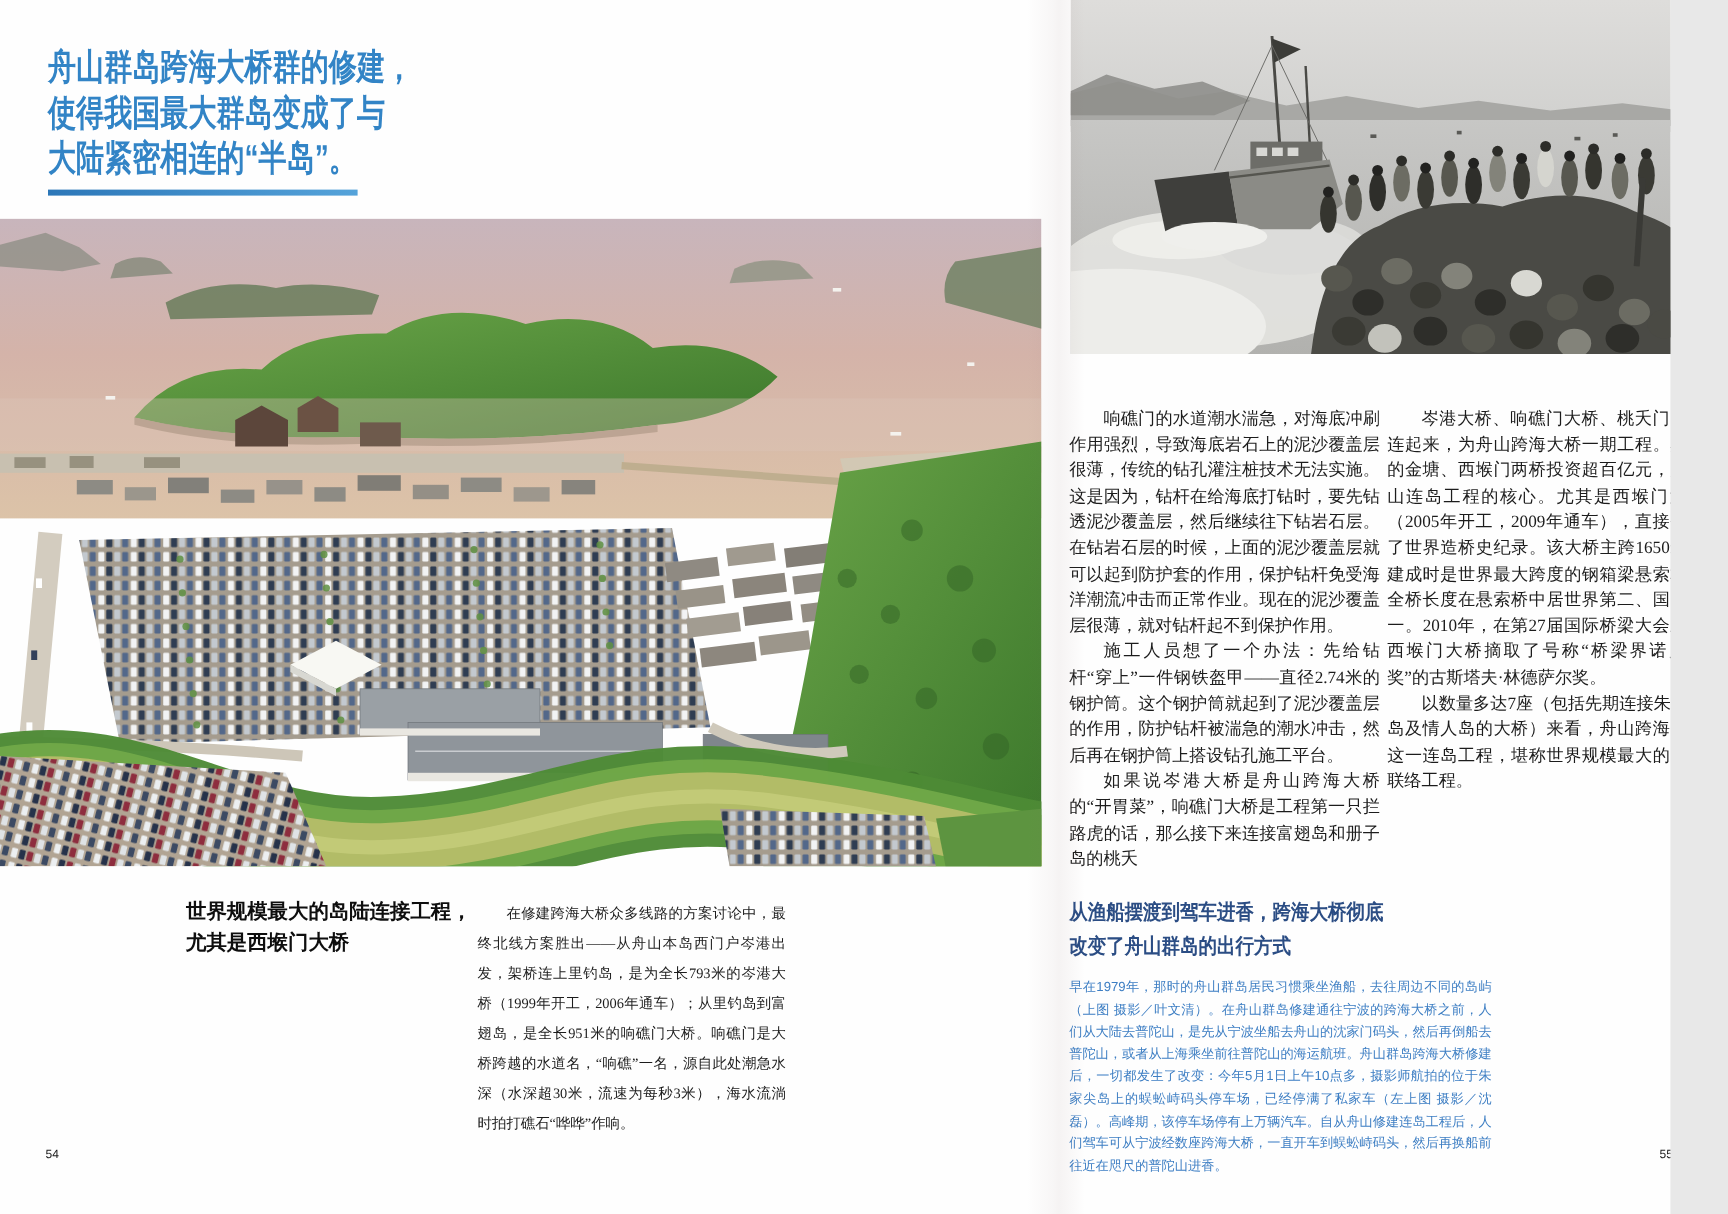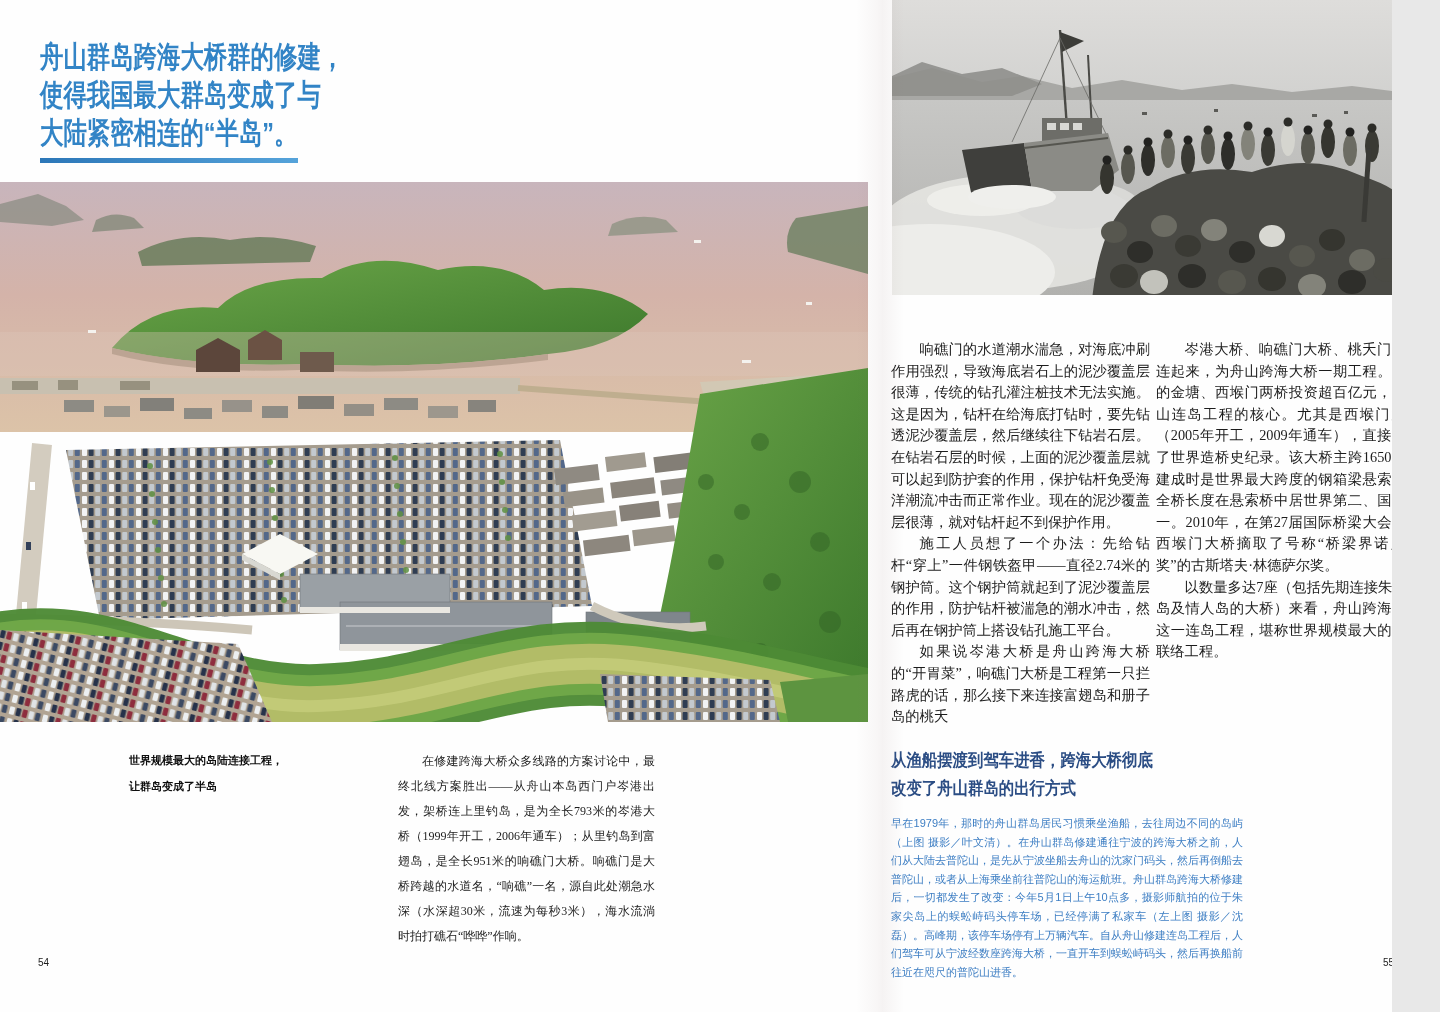--- a/index.html
+++ b/index.html
@@ -7,22 +7,22 @@
           font-family:"Liberation Serif","DejaVu Serif",serif;color:#1c1c1c;text-decoration:underline;}
   
   .main-title{position:absolute;left:40px;top:38px;width:420px;
       font-family:"Liberation Sans","DejaVu Sans",sans-serif;font-weight:700;
       font-size:30px;line-height:38px;letter-spacing:0px;color:#3284c6;
       transform:scale(.78,1);transform-origin:0 0;white-space:nowrap;}
   .title-rule{position:absolute;left:40px;top:158px;width:258px;height:5px;
       background:linear-gradient(90deg,#2c77b8,#55a3da);}
   .aerial{position:absolute;left:0;top:182px;width:868px;height:540px;overflow:hidden;}
   .aerial svg,.bw svg{display:block;width:100%;height:100%;}
-  .section-head{position:absolute;left:129px;top:747px;width:252px;
-      font-weight:700;font-size:11px;line-height:26px;color:#0e0e0e;}
+  .section-head{position:absolute;left:155px;top:747px;width:252px;
+      font-weight:700;font-size:17px;line-height:26px;color:#0e0e0e;}
   .lcol1{position:absolute;left:141px;top:812px;width:248px;}
   .lcol2{position:absolute;left:398px;top:749px;width:257px;}
   .lbody{font-size:12px;line-height:25px;text-align:justify;text-justify:inter-ideograph;}
   .lbody p{margin:0;text-indent:2em;}
   
   .bw{position:absolute;left:892px;top:0;width:508px;height:295px;overflow:hidden;}
   .rcol1{position:absolute;left:891px;top:339px;width:259px;}
   .rcol2{position:absolute;left:1156px;top:339px;width:265px;}
   .rbody{font-size:14.3px;line-height:21.6px;text-align:justify;text-justify:inter-ideograph;}
   .rbody p{margin:0;text-indent:2em;}
@@ -213,21 +213,21 @@
       <path d="M-10,474 C110,446 190,528 318,524 C452,520 512,466 648,486 C756,500 824,522 876,530" fill="none" stroke="#c9d07f" stroke-width="12" opacity=".7"></path>
 
       <polygon points="0,448 238,462 272,540 0,540" fill="url(#cars2)"></polygon>
       <polygon points="600,492 770,498 780,540 608,540" fill="url(#cars)"></polygon>
       <path d="M780,500 L868,492 L868,540 L788,540 Z" fill="#5d9440"></path>
     </svg>
   </div>
 
   <div class="section-head">
     <div>世界规模最大的岛陆连接工程，</div>
-    <div>让群岛变成了半岛</div>
+    <div>尤其是西堠门大桥</div>
   </div>
   <div class="lcol2 lbody">
     <p>在修建跨海大桥众多线路的方案讨论中，最终北线方案胜出——从舟山本岛西门户岑港出发，架桥连上里钓岛，是为全长793米的岑港大桥（1999年开工，2006年通车）；从里钓岛到富翅岛，是全长951米的响礁门大桥。响礁门是大桥跨越的水道名，“响礁”一名，源自此处潮急水深（水深超30米，流速为每秒3米），海水流淌时拍打礁石“哗哗”作响。</p>
   </div>
   <div class="folio left">54</div>
 
   <div class="bw">
     <svg viewBox="0 0 508 295" preserveAspectRatio="none">
       <defs>
         <linearGradient id="sky" x1="0" y1="0" x2="0" y2="1">

